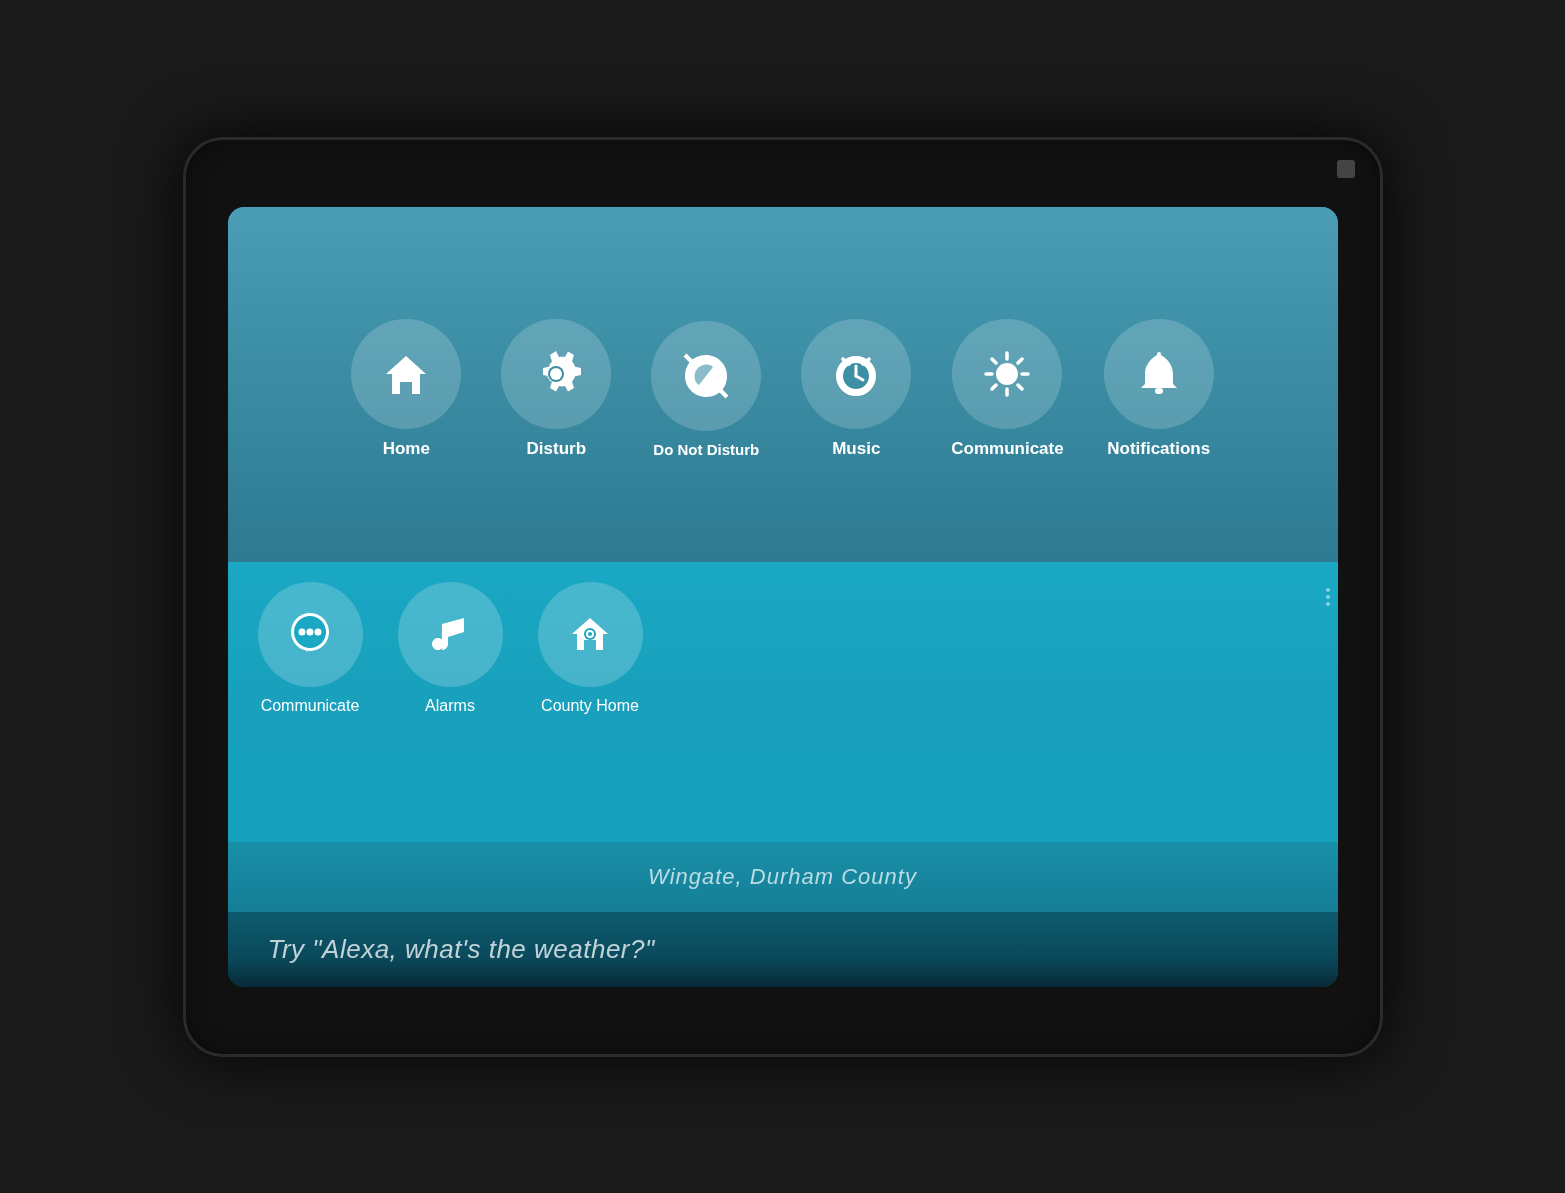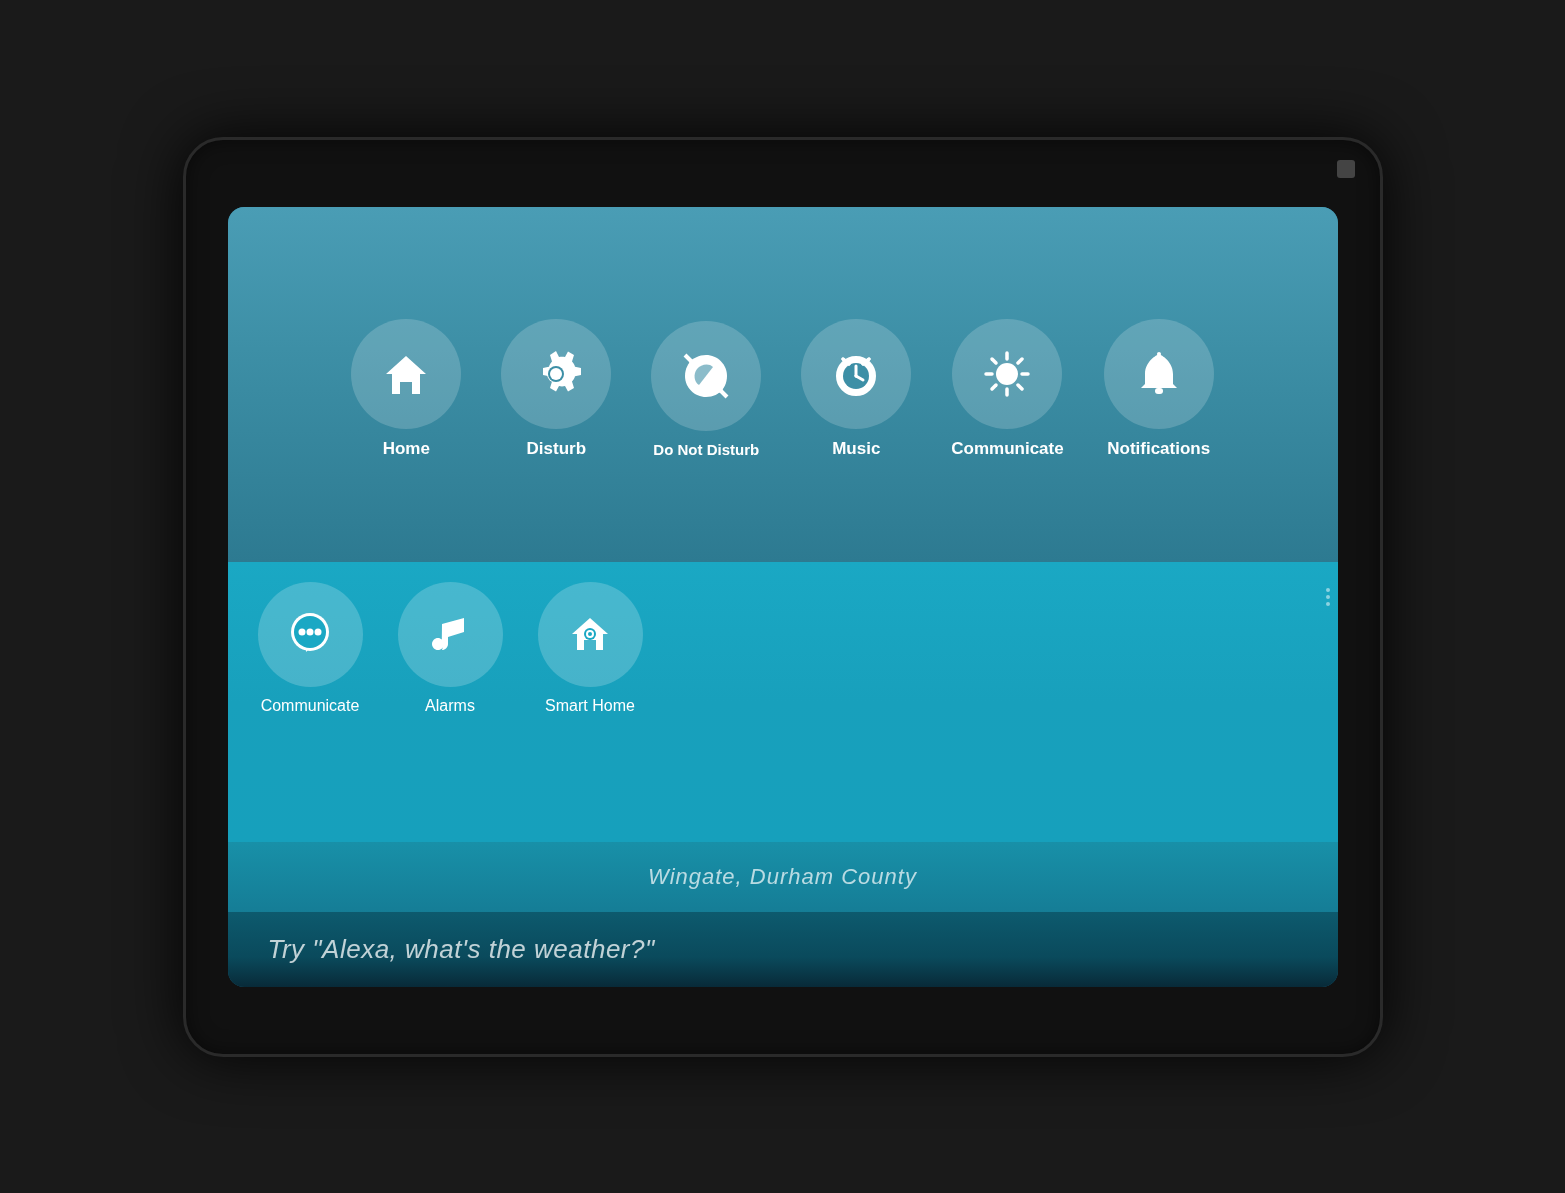--- a/index.html
+++ b/index.html
@@ -308,21 +308,21 @@
 
         <div class="icon-item">
           <div class="icon-circle">
             <svg width="56" height="56" viewBox="0 0 56 56">
               <path class="icon-svg" d="M28 12 L10 28 L15 28 L15 44 L22 44 L22 34 L34 34 L34 44 L41 44 L41 28 L46 28 Z"></path>
               <circle cx="28" cy="28" r="6" fill="#1aa8c4"></circle>
               <circle class="icon-svg" cx="28" cy="28" r="4"></circle>
               <circle cx="28" cy="28" r="2" fill="#1aa8c4"></circle>
             </svg>
           </div>
-          <span class="icon-label">Smart Home</span>
+          <span class="icon-label">County Home</span>
         </div>
 
 
 
       </div>
     </div>
 
     <div class="location-bar">
       <span class="location-text">Wingate, Durham County</span>
       <div class="dots-menu">

